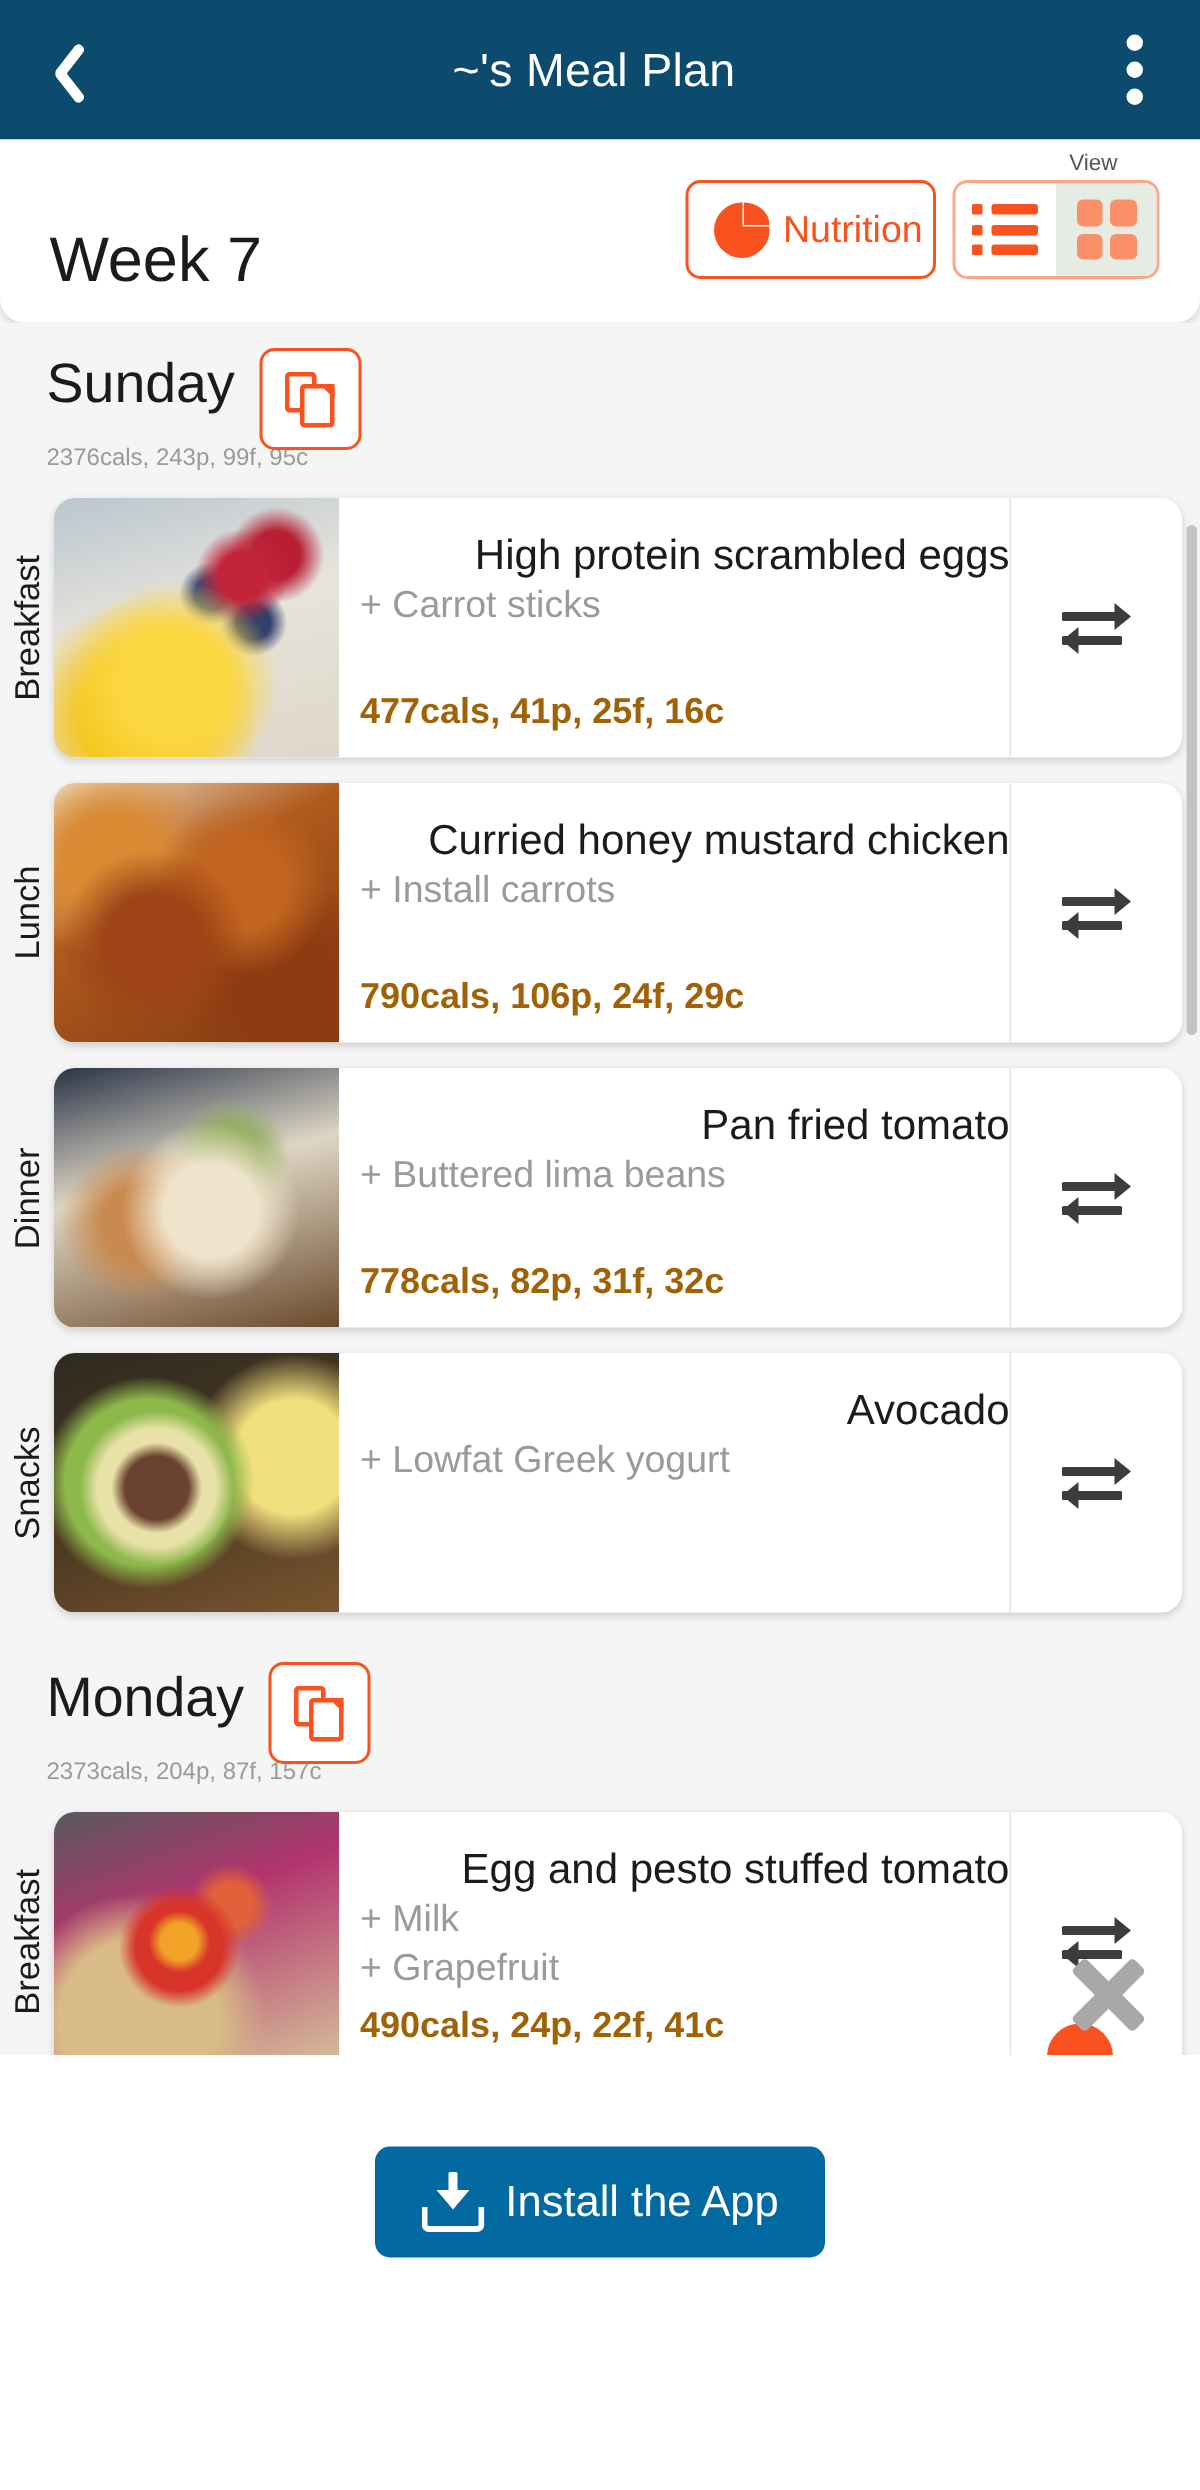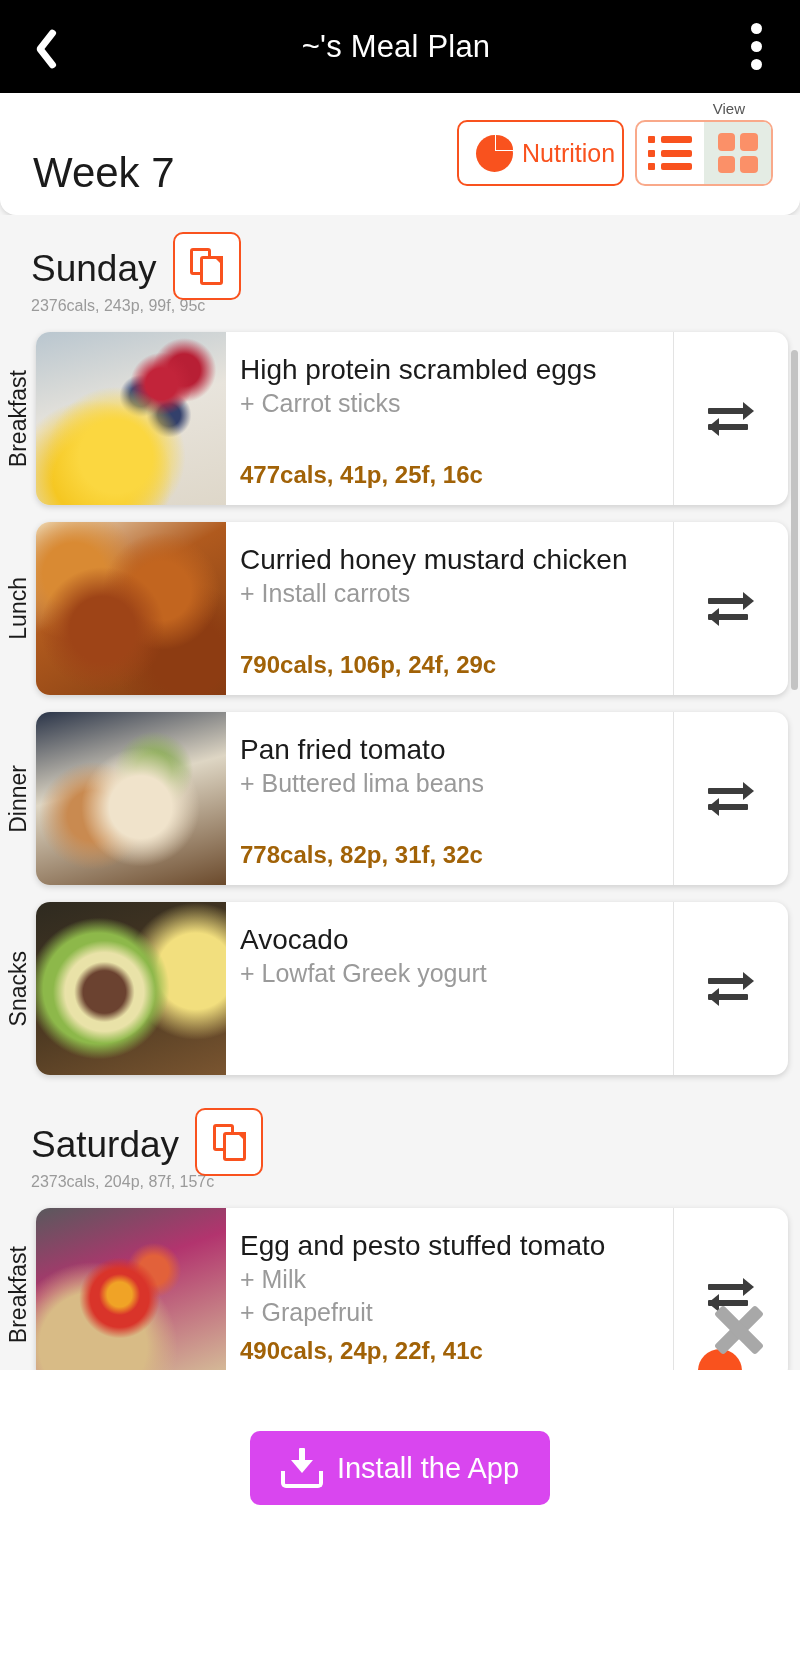--- a/index.html
+++ b/index.html
@@ -7,21 +7,21 @@
     width: 800px; height: 1660px;
     font-family: "Liberation Sans", sans-serif;
     background: #ffffff;
     overflow: hidden;
   }
   .app { position: relative; width: 800px; height: 1660px; background: #f5f5f5; }
 
   
   .topbar {
     position: absolute; top: 0; left: 0; width: 800px; height: 93px;
-    background: #000000; display: flex; align-items: center;
+    background: #0c4a6e; display: flex; align-items: center;
   }
   .back-btn {
     width: 80px; height: 93px; display: flex; align-items: center; justify-content: center;
     cursor: pointer;
   }
   .back-chevron {
     width: 26px; height: 44px; position: relative;
   }
   .back-chevron::before, .back-chevron::after {
     content: ""; position: absolute; left: 8px; width: 7px; height: 26px;
@@ -90,21 +90,21 @@
     position: absolute; top: 215px; left: 0; width: 800px; height: 1155px;
     background: #f5f5f5; overflow: hidden;
   }
   .scrollbar {
     position: absolute; right: 2px; top: 135px; width: 7px; height: 340px;
     background: #c3c3c3; border-radius: 4px;
   }
 
   
   .day-header { position: relative; padding: 20px 0 0 31px; }
-  .day-row { display: flex; align-items: center; gap: 16px; }
+  .day-row { display: flex; gap: 16px; }
   .day-name { font-size: 37px; color: #1b1b1b; }
   .copy-btn {
     width: 68px; height: 68px; border: 2px solid #f9521e; border-radius: 10px;
     background: #fff; display: flex; align-items: center; justify-content: center;
     cursor: pointer; position: relative; top: -3px;
   }
   .copy-icon { position: relative; width: 33px; height: 37px; }
   .copy-icon .sheet-back {
     position: absolute; left: 0; top: 0; width: 21px; height: 27px;
     border: 3px solid #f9521e; border-radius: 3px; background: #fff;
@@ -127,21 +127,21 @@
   }
   .meal-label span { writing-mode: vertical-rl; transform: rotate(180deg); white-space: nowrap; }
   .meal-card {
     position: relative; flex: 1; margin-right: 12px; height: 173px;
     background: #fff; border-radius: 14px; box-shadow: 0 2px 6px rgba(0,0,0,.16);
     display: flex; overflow: hidden;
   }
   .meal-photo { width: 190px; flex: 0 0 190px; position: relative; overflow: hidden; }
   .meal-photo .ph { position: absolute; inset: 0; }
   .meal-body { flex: 1; position: relative; padding: 22px 0 0 14px; }
-  .meal-title { font-size: 28px; color: #1b1b1b; line-height: 1.15; }
+  .meal-title { font-size: 28px; color: #1b1b1b; line-height: 1.15; text-align: right; }
   .meal-side { font-size: 25px; color: #9a9a9a; line-height: 1.22; margin-top: 2px; }
   .meal-macros { position: absolute; left: 14px; bottom: 16px; font-size: 24px; color: #a16207; font-weight: bold; }
   .meal-action {
     width: 115px; flex: 0 0 115px; border-left: 1px solid #e3e3e3;
     display: flex; align-items: center; justify-content: center; cursor: pointer;
   }
   .swap-icon { width: 46px; height: 36px; position: relative; }
   .swap-icon .line-t, .swap-icon .line-b {
     position: absolute; left: 0; width: 40px; height: 6px; background: #3c3c3c; border-radius: 1px;
   }
@@ -203,21 +203,21 @@
     position: absolute; right: 46px; bottom: -12px; width: 44px; height: 44px;
     background: #f9521e; border-radius: 50%;
   }
 
   
   .installbar {
     position: absolute; left: 0; bottom: 0; width: 800px; height: 290px; background: #fff;
   }
   .install-btn {
     position: absolute; left: 50%; top: 61px; transform: translateX(-50%);
-    width: 300px; height: 74px; background: #d946ef; border-radius: 10px;
+    width: 300px; height: 74px; background: #0369a1; border-radius: 10px;
     display: flex; align-items: center; justify-content: center; gap: 14px; cursor: pointer;
   }
   .download-icon { position: relative; width: 42px; height: 40px; }
   .download-icon .tray {
     position: absolute; left: 0; bottom: 0; width: 42px; height: 17px;
     border: 4px solid #fff; border-top: none; border-bottom-left-radius: 5px; border-bottom-right-radius: 5px;
   }
   .download-icon .stem {
     position: absolute; left: 18px; top: 0; width: 6px; height: 17px; background: #fff; border-radius: 1px;
   }
@@ -391,21 +391,21 @@
               <span class="head-r"></span>
             <span class="line-b"></span>
               <span class="head-l"></span>
           </div>
         </div>
       </div>
     </div>
 
     <div class="day-header" style="padding-top:36px;">
       <div class="day-row">
-        <div class="day-name">Saturday</div>
+        <div class="day-name">Monday</div>
         <div class="copy-btn">
           <div class="copy-icon">
             <span class="sheet-back"></span>
               <span class="sheet-front"></span>
               <span class="fold"></span>
           </div>
         </div>
       </div>
       <div class="day-macros">2373cals, 204p, 87f, 157c</div>
     </div>

